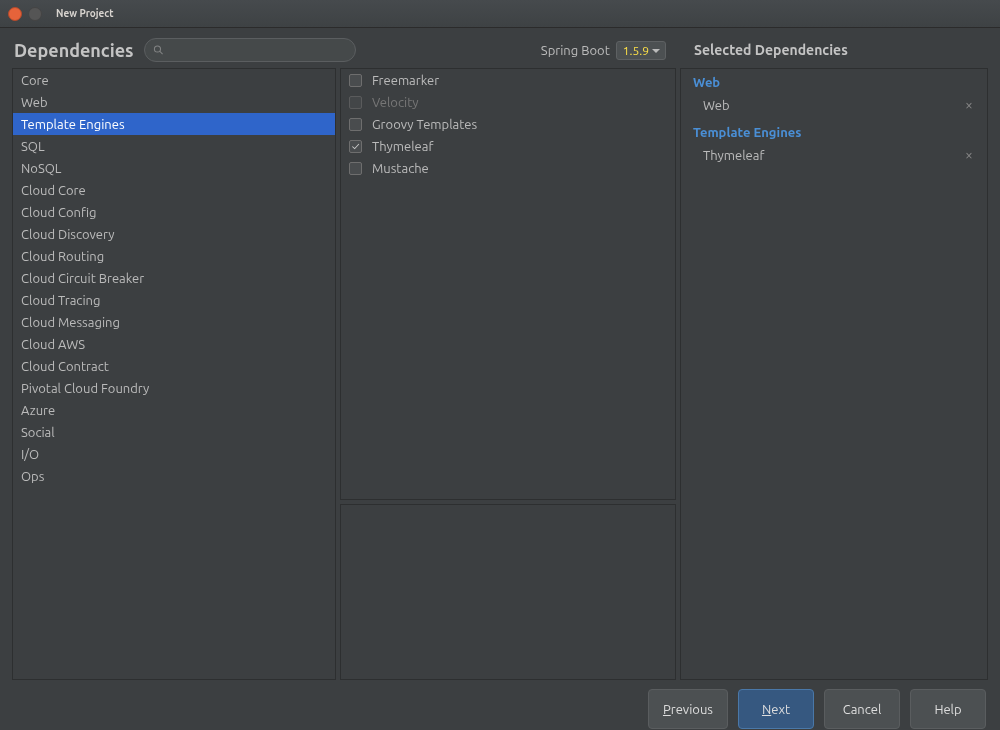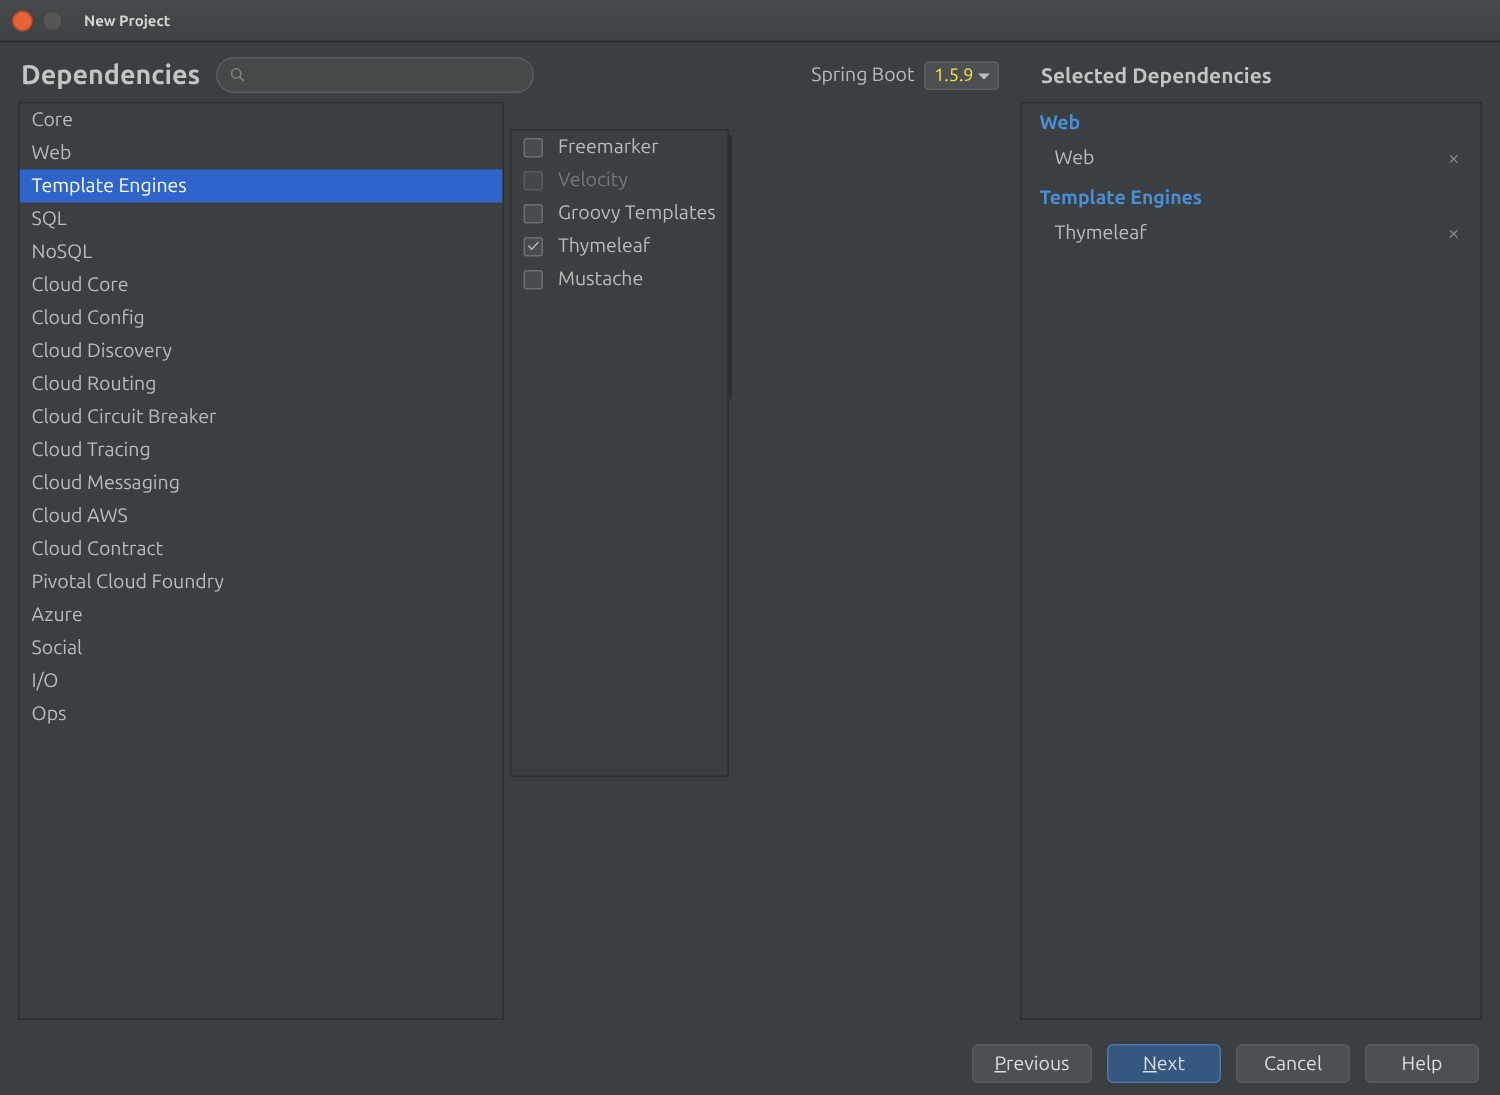--- a/index.html
+++ b/index.html
@@ -108,22 +108,21 @@
     border: 1px solid #2d2f30;
     overflow: auto;
   }
   .categories {
     width: 324px;
     height: 612px;
   }
   .options-col {
     width: 336px;
     display: flex;
-    flex-direction: row;
-    margin-top: 18px;
+    flex-direction: column;
   }
   .options-upper { height: 432px; }
   .options-lower { height: 176px; margin-top: 4px; }
   .selected-col {
     flex: 1;
     height: 612px;
     border: 1px solid #2d2f30;
   }
   .cat-item {
     padding: 2px 8px 2px 8px;
@@ -188,21 +187,21 @@
     height: 42px;
     display: flex;
     align-items: center;
     justify-content: flex-end;
     padding: 0 14px;
     gap: 10px;
     background: #3c3f41;
   }
   .btn {
     min-width: 76px;
-    height: 26px;
+    height: 40px;
     border: 1px solid #5a5d5f;
     background: #4c5052;
     color: #ddd;
     border-radius: 4px;
     font-size: 13px;
     display: inline-flex;
     align-items: center;
     justify-content: center;
     padding: 0 14px;
     cursor: pointer;

